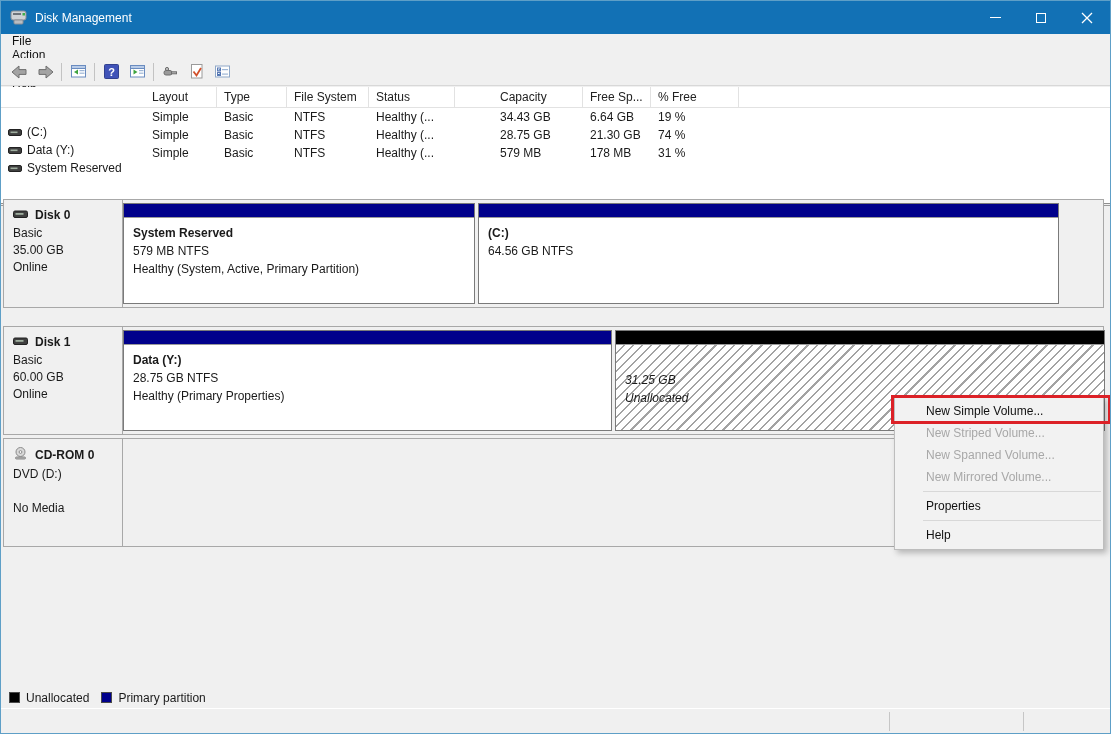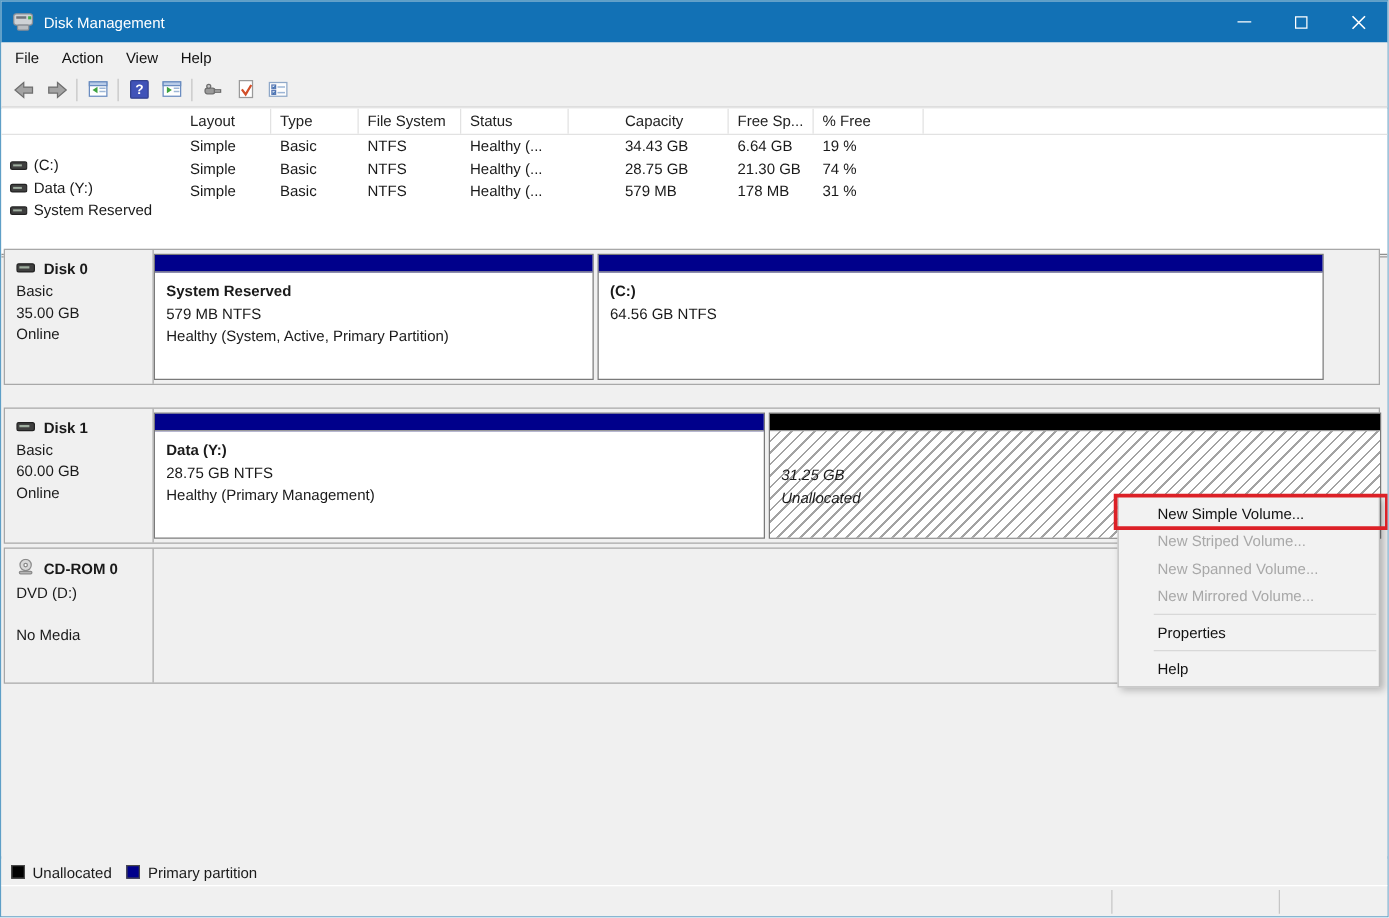--- a/index.html
+++ b/index.html
@@ -10,21 +10,21 @@
   
   .titlebar { position:absolute; top:0; left:0; right:0; height:33px; background:#1271b5; display:flex; align-items:center; }
   .titlebar .app-icon { margin-left:9px; display:flex; }
   .titlebar .title { color:#fff; margin-left:7px; font-size:12px; }
   .win-controls { margin-left:auto; display:flex; height:100%; }
   .win-btn { width:46px; height:100%; display:flex; align-items:center; justify-content:center; }
   .min-glyph { width:11px; height:1px; background:#fff; }
   .max-glyph { width:10px; height:10px; border:1px solid #fff; }
 
   
-  .menubar { position:absolute; top:33px; left:0; right:0; height:24px; background:#f0f0f0; display:flex; align-items:flex-end; padding-left:2px; }
+  .menubar { position:absolute; top:33px; left:0; right:0; height:24px; background:#f0f0f0; display:flex; align-items:flex-start; padding-left:2px;flex-direction:column; }
   .menu-item { padding:0 9px; height:100%; display:flex; align-items:center; color:#111; }
 
   
   .toolbar { position:absolute; top:57px; left:0; right:0; height:28px; background:#f0f0f0; border-bottom:1px solid #d8d8d8; display:flex; align-items:center; padding-left:5px; }
   .tb-btn { width:26px; height:24px; display:flex; align-items:center; justify-content:center; }
   .tb-sep { width:1px; height:18px; background:#c3c3c3; margin:0 3px; }
 
   
   .list-view { position:absolute; top:86px; left:0; right:0; height:117px; background:#fff; border-bottom:1px solid #8f8f8f; }
   .lv-header { display:flex; height:21px; border-bottom:1px solid #e2e2e2; }
@@ -286,21 +286,21 @@
       </div>
       <div class="dp-line">Basic</div>
       <div class="dp-line">60.00 GB</div>
       <div class="dp-line">Online</div>
     </div>
     <div class="part d1p0">
       <div class="bar"></div>
       <div class="content">
         <div class="p-title">Data  (Y:)</div>
         <div>28.75 GB NTFS</div>
-        <div>Healthy (Primary Management)</div>
+        <div>Healthy (Primary Properties)</div>
       </div>
     </div>
     <div class="part unalloc d1p1">
       <div class="bar black"></div>
       <div class="content">
         <div>31.25 GB</div>
         <div>Unallocated</div>
       </div>
     </div>
   </div>

